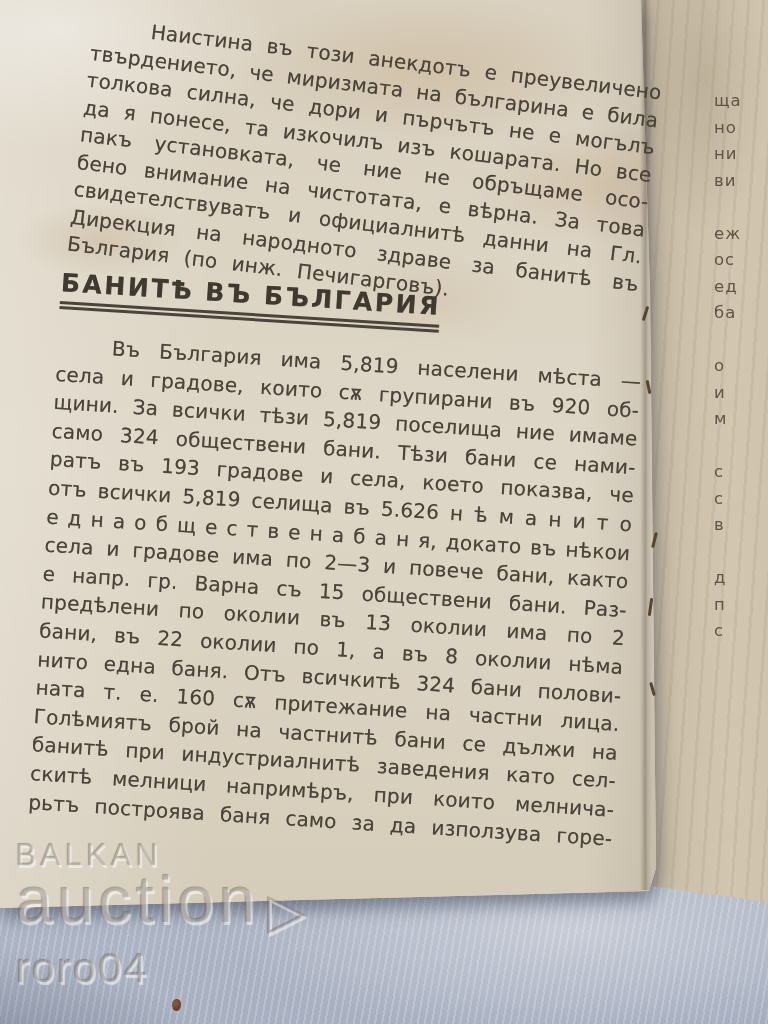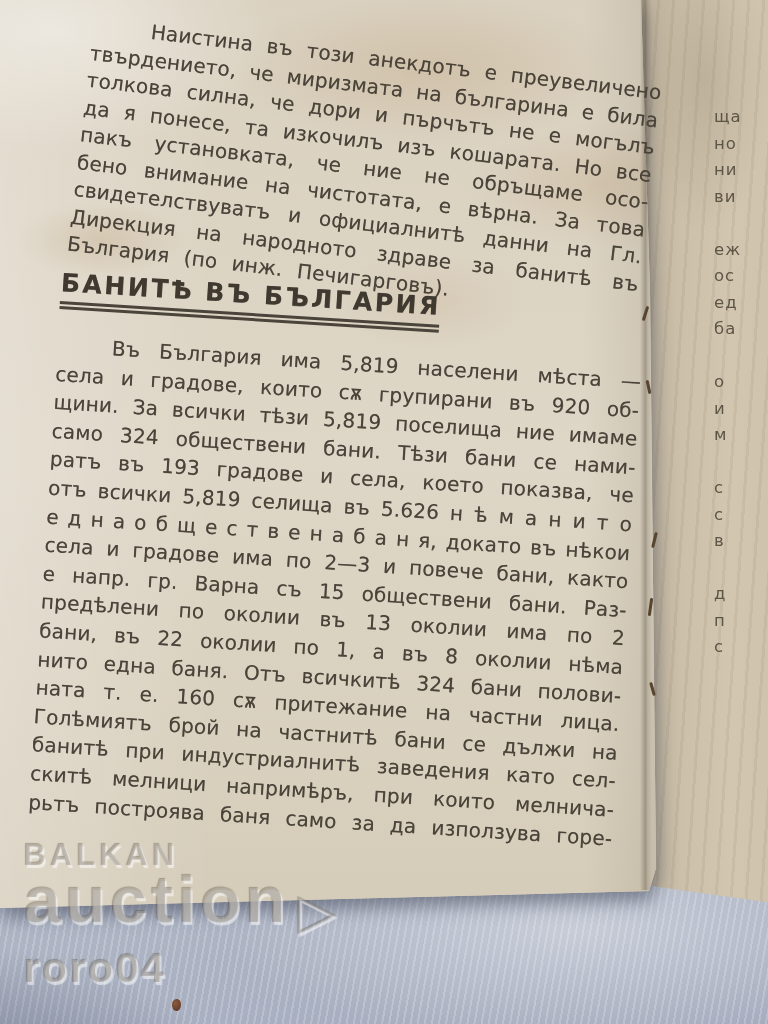--- a/index.html
+++ b/index.html
@@ -16,21 +16,21 @@
   
   .page-right{
     position:absolute;left:612px;top:0;width:156px;height:1024px;z-index:1;
     clip-path:polygon(22px 0,156px 0,156px 290px,156px 902px,40px 886px,30px 560px,26px 120px);
     background-image:
       repeating-linear-gradient(94deg, rgba(120,104,78,0.10) 0 3px, rgba(0,0,0,0) 3px 15px),
       radial-gradient(ellipse 90px 220px at 60% 8%, rgba(110,95,70,0.18), rgba(0,0,0,0) 70%),
       linear-gradient(to right,#877c68 0,#a59a84 14px,#bfb39d 34px,#ccc0aa 70px,#d2c6b0 120px,#cfc3ad 156px);
     background-color:#c9bda7;
   }
-  .frags{position:absolute;left:714px;top:104px;width:52px;z-index:2;}
+  .frags{position:absolute;left:714px;top:88px;width:52px;z-index:2;}
   .frag{height:26.5px;font-size:16.5px;line-height:26.5px;color:#5d5546;letter-spacing:1px;}
   
   .page-left-wrap{position:absolute;inset:0;z-index:3;filter:drop-shadow(2px 9px 9px rgba(48,54,74,0.5));}
   .page-left{
     position:absolute;inset:0;
     clip-path:polygon(0 0,641px 0,650px 290px,656px 868px,649px 891px,340px 899px,0 908px);
     background-image:
       radial-gradient(ellipse 280px 110px at 430px 70px, rgba(168,128,76,0.20), rgba(0,0,0,0) 70%),
       radial-gradient(ellipse 190px 90px at 600px 185px, rgba(168,128,76,0.18), rgba(0,0,0,0) 70%),
       radial-gradient(ellipse 120px 55px at 100px 240px, rgba(158,112,58,0.17), rgba(0,0,0,0) 70%),
@@ -56,22 +56,22 @@
   .para1 .line:first-child{text-indent:58px;}
   .para1 .line:last-child{text-align-last:left;word-spacing:8px;}
   .para2 .line:first-child{text-indent:55px;}
   .heading{
     display:inline-block;font-size:25px;font-weight:bold;letter-spacing:2.5px;color:#3f3930;
     border-bottom:8px double #4a443b;padding-bottom:4px;margin-bottom:22px;
     text-shadow:0.3px 0.3px 0 rgba(63,57,48,0.6);
   }
   
   .watermark{
-    position:absolute;left:24px;top:838px;z-index:9;
-    font-family:"Liberation Sans","DejaVu Sans",sans-serif;font-weight:bold;
+    position:absolute;left:16px;top:838px;z-index:9;
+    font-family:"Liberation Sans","DejaVu Sans",sans-serif;font-weight:normal;
     color:rgba(255,255,255,0.17);
     text-shadow:-1px -1px 1px rgba(90,82,66,0.42), 1px 2px 1px rgba(255,255,255,0.55);
     user-select:none;
   }
   .wm-balkan{font-size:31px;letter-spacing:4px;}
   .wm-row{display:flex;align-items:flex-end;margin-top:-8px;}
   .wm-auction{font-size:67px;letter-spacing:4px;line-height:1.0;}
   .wm-play{font-size:50px;line-height:1;margin-left:8px;transform:translateY(4px);}
   .wm-roro{font-size:42px;letter-spacing:2px;margin-top:12px;}
   .speck{position:absolute;left:172px;top:999px;width:9px;height:12px;z-index:8;border-radius:50% 45% 55% 50%;

